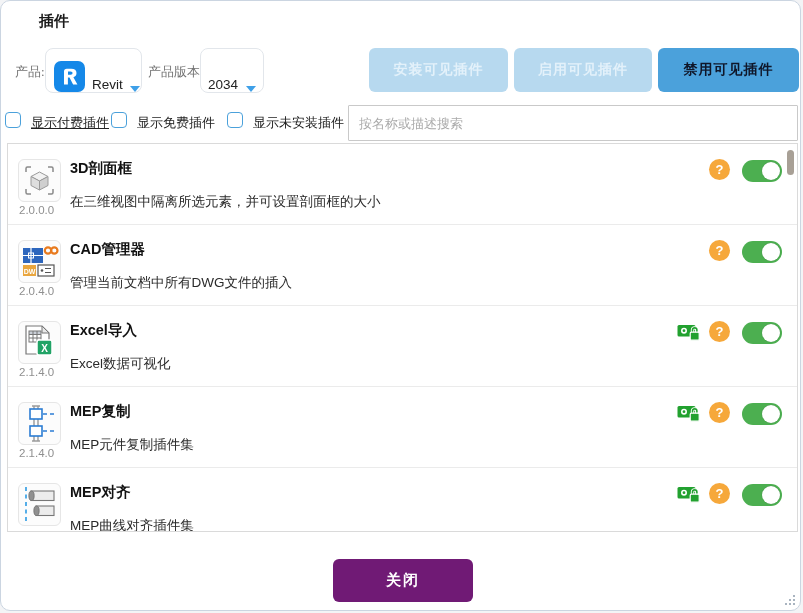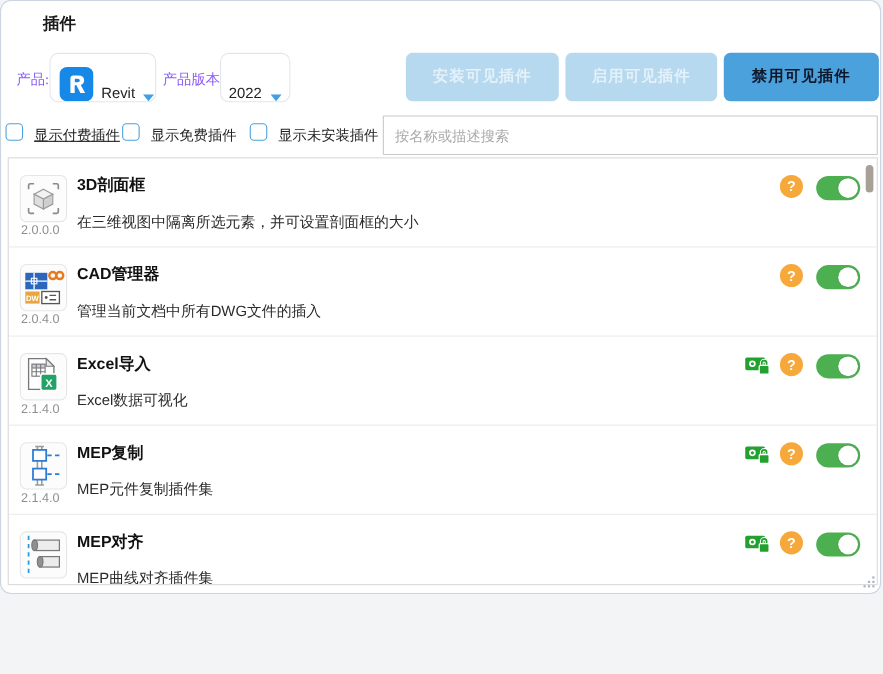--- a/index.html
+++ b/index.html
@@ -1,20 +1,20 @@
 <!DOCTYPE html>
 <html><head>
 <meta charset="utf-8">
 <style>
   html,body{margin:0;padding:0;width:803px;height:613px;background:#f3f4f6;
     font-family:"Liberation Sans","DejaVu Sans",sans-serif;overflow:hidden;}
-  .window{position:absolute;left:0;top:0;width:801px;height:540px;background:#fff;
+  .window{position:absolute;left:0;top:0;width:801px;height:611px;background:#fff;
     border:1px solid #cbd5e1;border-radius:10px;overflow:hidden;box-sizing:border-box;}
   .title{position:absolute;left:38px;top:11px;font-size:15px;font-weight:600;color:#1a1a1a;}
-  .lbl{position:absolute;font-size:13px;color:#8b5cf6;font-family:Liberation Serif, serif;}
+  .lbl{position:absolute;font-size:13px;color:#737373;font-family:Liberation Serif, serif;}
   .dropdown{position:absolute;top:47px;height:45px;border:1px solid #e2e6eb;border-radius:8px;
     background:#fff;display:flex;align-items:flex-end;box-sizing:border-box;cursor:pointer;}
   .dd-product{left:44px;width:97px;padding:0 8px;gap:7px;}
   .dd-version{left:199px;width:64px;justify-content:center;gap:8px;}
   .dd-text{font-size:13.5px;color:#222;}
   .caret{width:0;height:0;border-left:5px solid transparent;border-right:5px solid transparent;
     border-top:6px solid #3fa0e8;}
   .btn{position:absolute;top:47px;height:44px;border:none;border-radius:6px;
     font-family:inherit;font-size:14px;font-weight:bold;letter-spacing:1px;}
   .btn-disabled{background:#b7d9ef;color:#e3f1fa;cursor:default;}
@@ -61,21 +61,21 @@
     <svg width="31" height="31" viewBox="0 0 31 31">
           <rect width="31" height="31" rx="7" fill="#1588e8"></rect>
           <path d="M10 23.5 V10.5 q0-2.8 2.8-2.8 h4.4 q5.3 0 5.3 4.3 0 3.2-3.1 4.2 l4 7.3 h-4.3 l-3.6-6.9 h-1.6 v6.9 z M14 13.7 h2.6 q2 0 2-1.6 0-1.5-2-1.5 h-2.6 z" fill="#fff"></path>
         </svg>
   </span>
     <span class="dd-text">Revit</span>
     <span class="caret"></span>
   </div>
   <div class="lbl" style="left:147px;top:62px;">产品版本:</div>
   <div class="dropdown dd-version">
-    <span class="dd-text">2022</span>
+    <span class="dd-text">2034</span>
     <span class="caret"></span>
   </div>
 
   <button class="btn btn-disabled" style="left:513px;width:138px;">启用可见插件</button>
   <button class="btn btn-disabled" style="left:368px;width:139px;">安装可见插件</button>
   <button class="btn btn-active" style="left:657px;width:141px;">禁用可见插件</button>
 
   <div class="checkbox" style="left:4px;"></div>
   <div class="cb-label" style="left:30px;text-decoration:underline;">显示付费插件</div>
   <div class="checkbox" style="left:110px;"></div>

